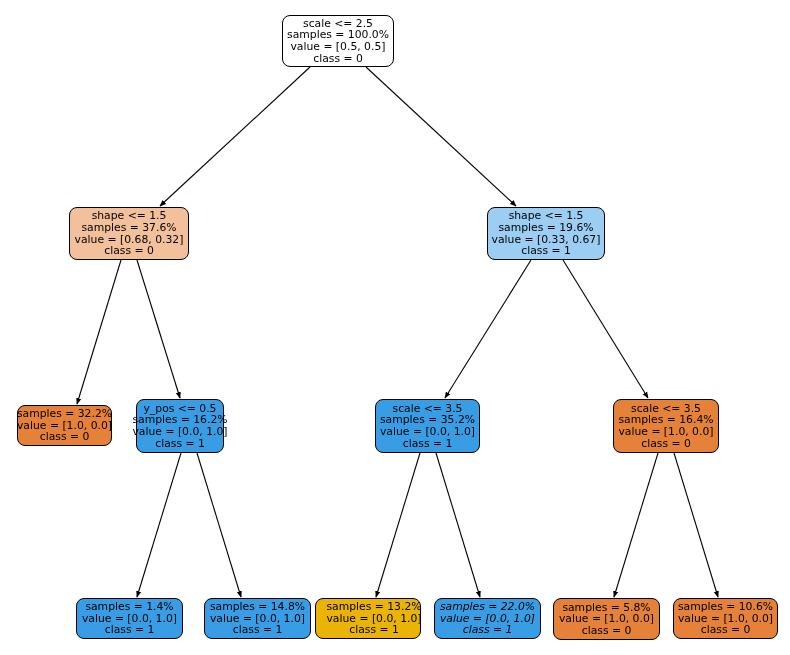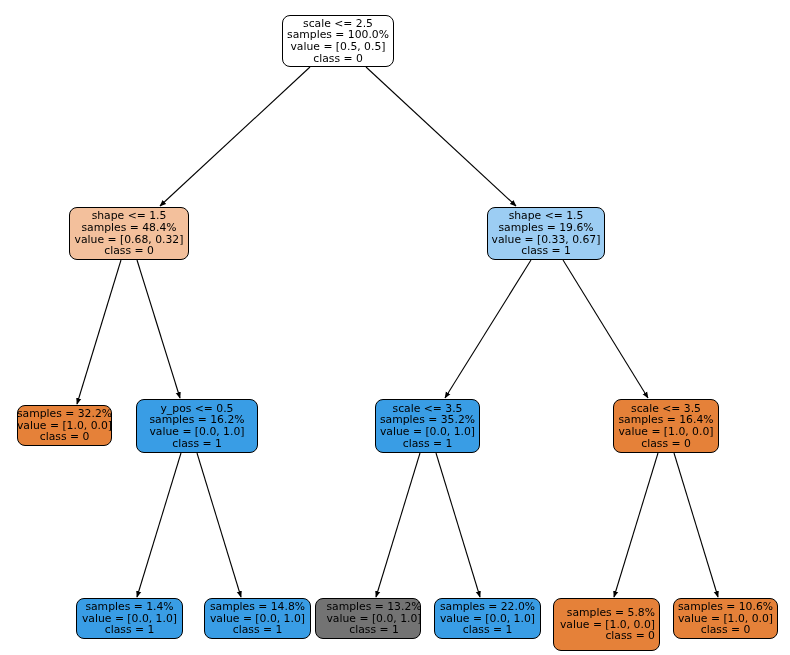--- a/index.html
+++ b/index.html
@@ -47,36 +47,36 @@
 
 <div id="nodes">
     <div class="node" style="left: 282px; top: 15px; width: 112px; height: 52px; background: rgb(255, 255, 255);">
       <span>scale &lt;= 2.5</span>
       <span>samples = 100.0%</span>
       <span>value = [0.5, 0.5]</span>
       <span>class = 0</span>
     </div>
     <div class="node" style="left: 69px; top: 207px; width: 120px; height: 53px; background: rgb(243, 192, 156);">
       <span>shape &lt;= 1.5</span>
-      <span>samples = 48.4%</span>
+      <span>samples = 37.6%</span>
       <span>value = [0.68, 0.32]</span>
       <span>class = 0</span>
     </div>
     <div class="node" style="left: 487px; top: 207px; width: 118px; height: 53px; background: rgb(156, 205, 243);">
       <span>shape &lt;= 1.5</span>
       <span>samples = 19.6%</span>
       <span>value = [0.33, 0.67]</span>
       <span>class = 1</span>
     </div>
     <div class="node" style="left: 17px; top: 405px; width: 95px; height: 41px; background: rgb(229, 129, 57);">
       <span>samples = 32.2%</span>
       <span>value = [1.0, 0.0]</span>
       <span>class = 0</span>
     </div>
-    <div class="node" style="left: 136px; top: 399px; width: 122px; height: 54px; background: rgb(57, 157, 229);">
+    <div class="node" style="left: 136px; top: 399px; width: 88px; height: 54px; background: rgb(57, 157, 229);">
       <span>y_pos &lt;= 0.5</span>
       <span>samples = 16.2%</span>
       <span>value = [0.0, 1.0]</span>
       <span>class = 1</span>
     </div>
     <div class="node" style="left: 375px; top: 399px; width: 105px; height: 54px; background: rgb(57, 157, 229);">
       <span>scale &lt;= 3.5</span>
       <span>samples = 35.2%</span>
       <span>value = [0.0, 1.0]</span>
       <span>class = 1</span>
@@ -90,31 +90,31 @@
     <div class="node" style="left: 76px; top: 598px; width: 107px; height: 41px; background: rgb(57, 157, 229);">
       <span>samples = 1.4%</span>
       <span>value = [0.0, 1.0]</span>
       <span>class = 1</span>
     </div>
     <div class="node" style="left: 204px; top: 598px; width: 107px; height: 41px; background: rgb(57, 157, 229);">
       <span>samples = 14.8%</span>
       <span>value = [0.0, 1.0]</span>
       <span>class = 1</span>
     </div>
-    <div class="node" style="left: 315px; top: 598px; width: 106px; height: 41px; background: #737373; padding-left: 16px;">
+    <div class="node" style="left: 315px; top: 598px; width: 106px; height: 41px; background: #eab308; padding-left: 16px;">
       <span>samples = 13.2%</span>
       <span>value = [0.0, 1.0]</span>
       <span>class = 1</span>
     </div>
-    <div class="node" style="left: 434px; top: 598px; width: 107px; height: 41px; background: rgb(57, 157, 229);">
+    <div class="node" style="left: 434px; top: 598px; width: 107px; height: 41px; background: rgb(57, 157, 229); font-style: italic;">
       <span>samples = 22.0%</span>
       <span>value = [0.0, 1.0]</span>
       <span>class = 1</span>
     </div>
-    <div class="node" style="left: 553px; top: 598px; width: 107px; height: 53px; background: rgb(229, 129, 57); align-items: flex-end;">
+    <div class="node" style="left: 553px; top: 598px; width: 107px; height: 42px; background: rgb(229, 129, 57);">
       <span>samples = 5.8%</span>
       <span>value = [1.0, 0.0]</span>
       <span>class = 0</span>
     </div>
     <div class="node" style="left: 673px; top: 598px; width: 105px; height: 41px; background: rgb(229, 129, 57);">
       <span>samples = 10.6%</span>
       <span>value = [1.0, 0.0]</span>
       <span>class = 0</span>
     </div>
   </div>

